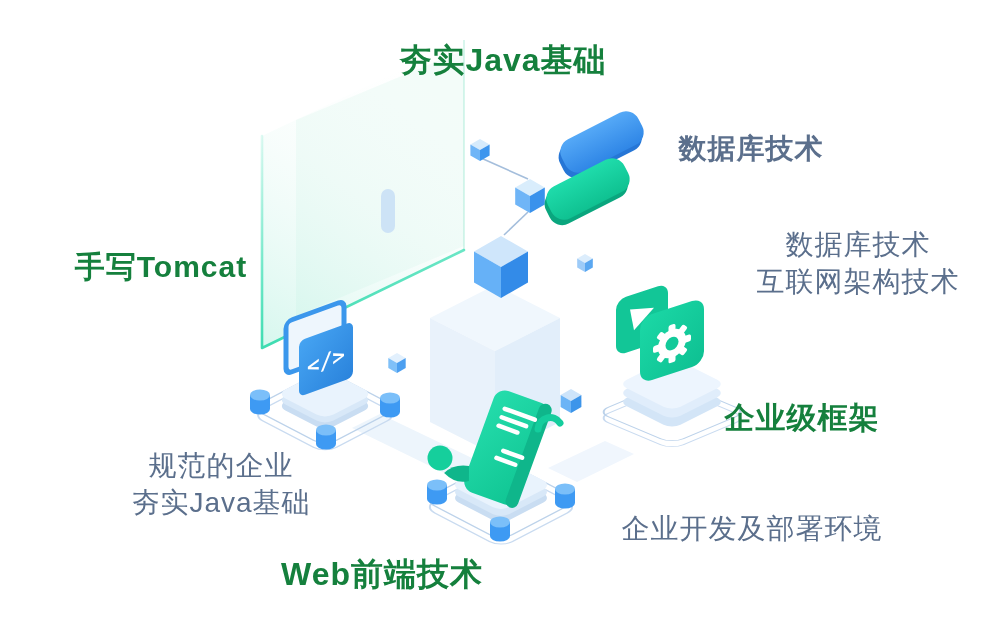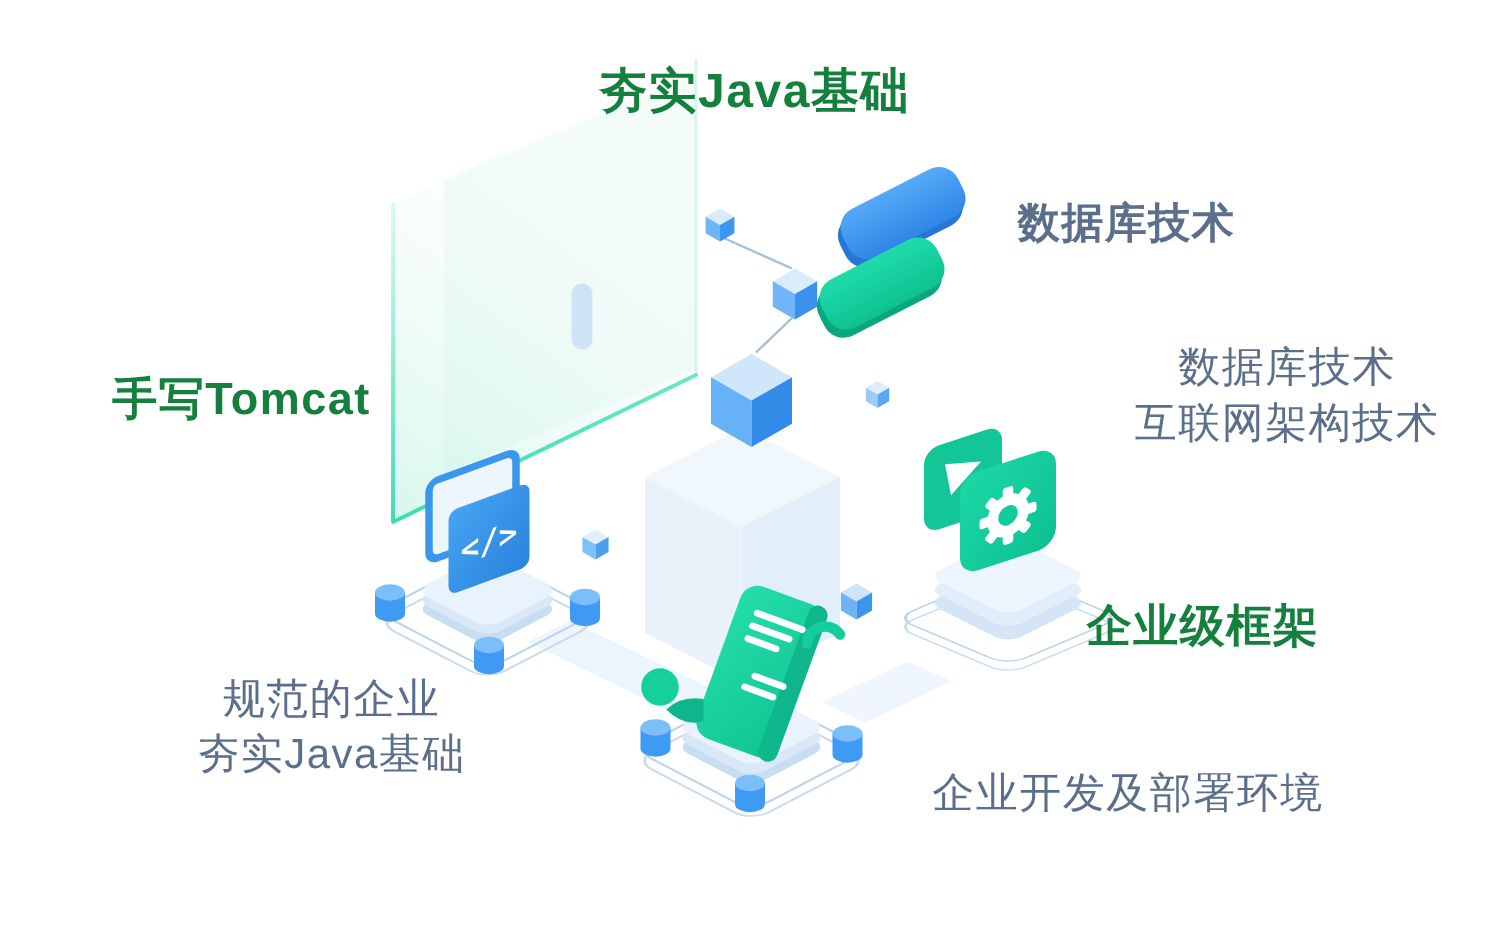--- a/index.html
+++ b/index.html
@@ -234,14 +234,15 @@
 
   <div class="label em" style="left:802px;top:399px;font-size:30px;">企业级框架</div>
 
   <div class="label reg" style="left:188px;top:447px;margin-left:33px;">
     <span class="ln">规范的企业</span>
     <span class="ln">夯实Java基础</span>
   </div>
 
   <div class="label reg" style="left:752px;top:510px;">企业开发及部署环境</div>
 
+  <div class="label em" style="left:382px;top:556px;font-size:32px;">Web前端技术</div>
 
 </div>
 
 </body></html>

